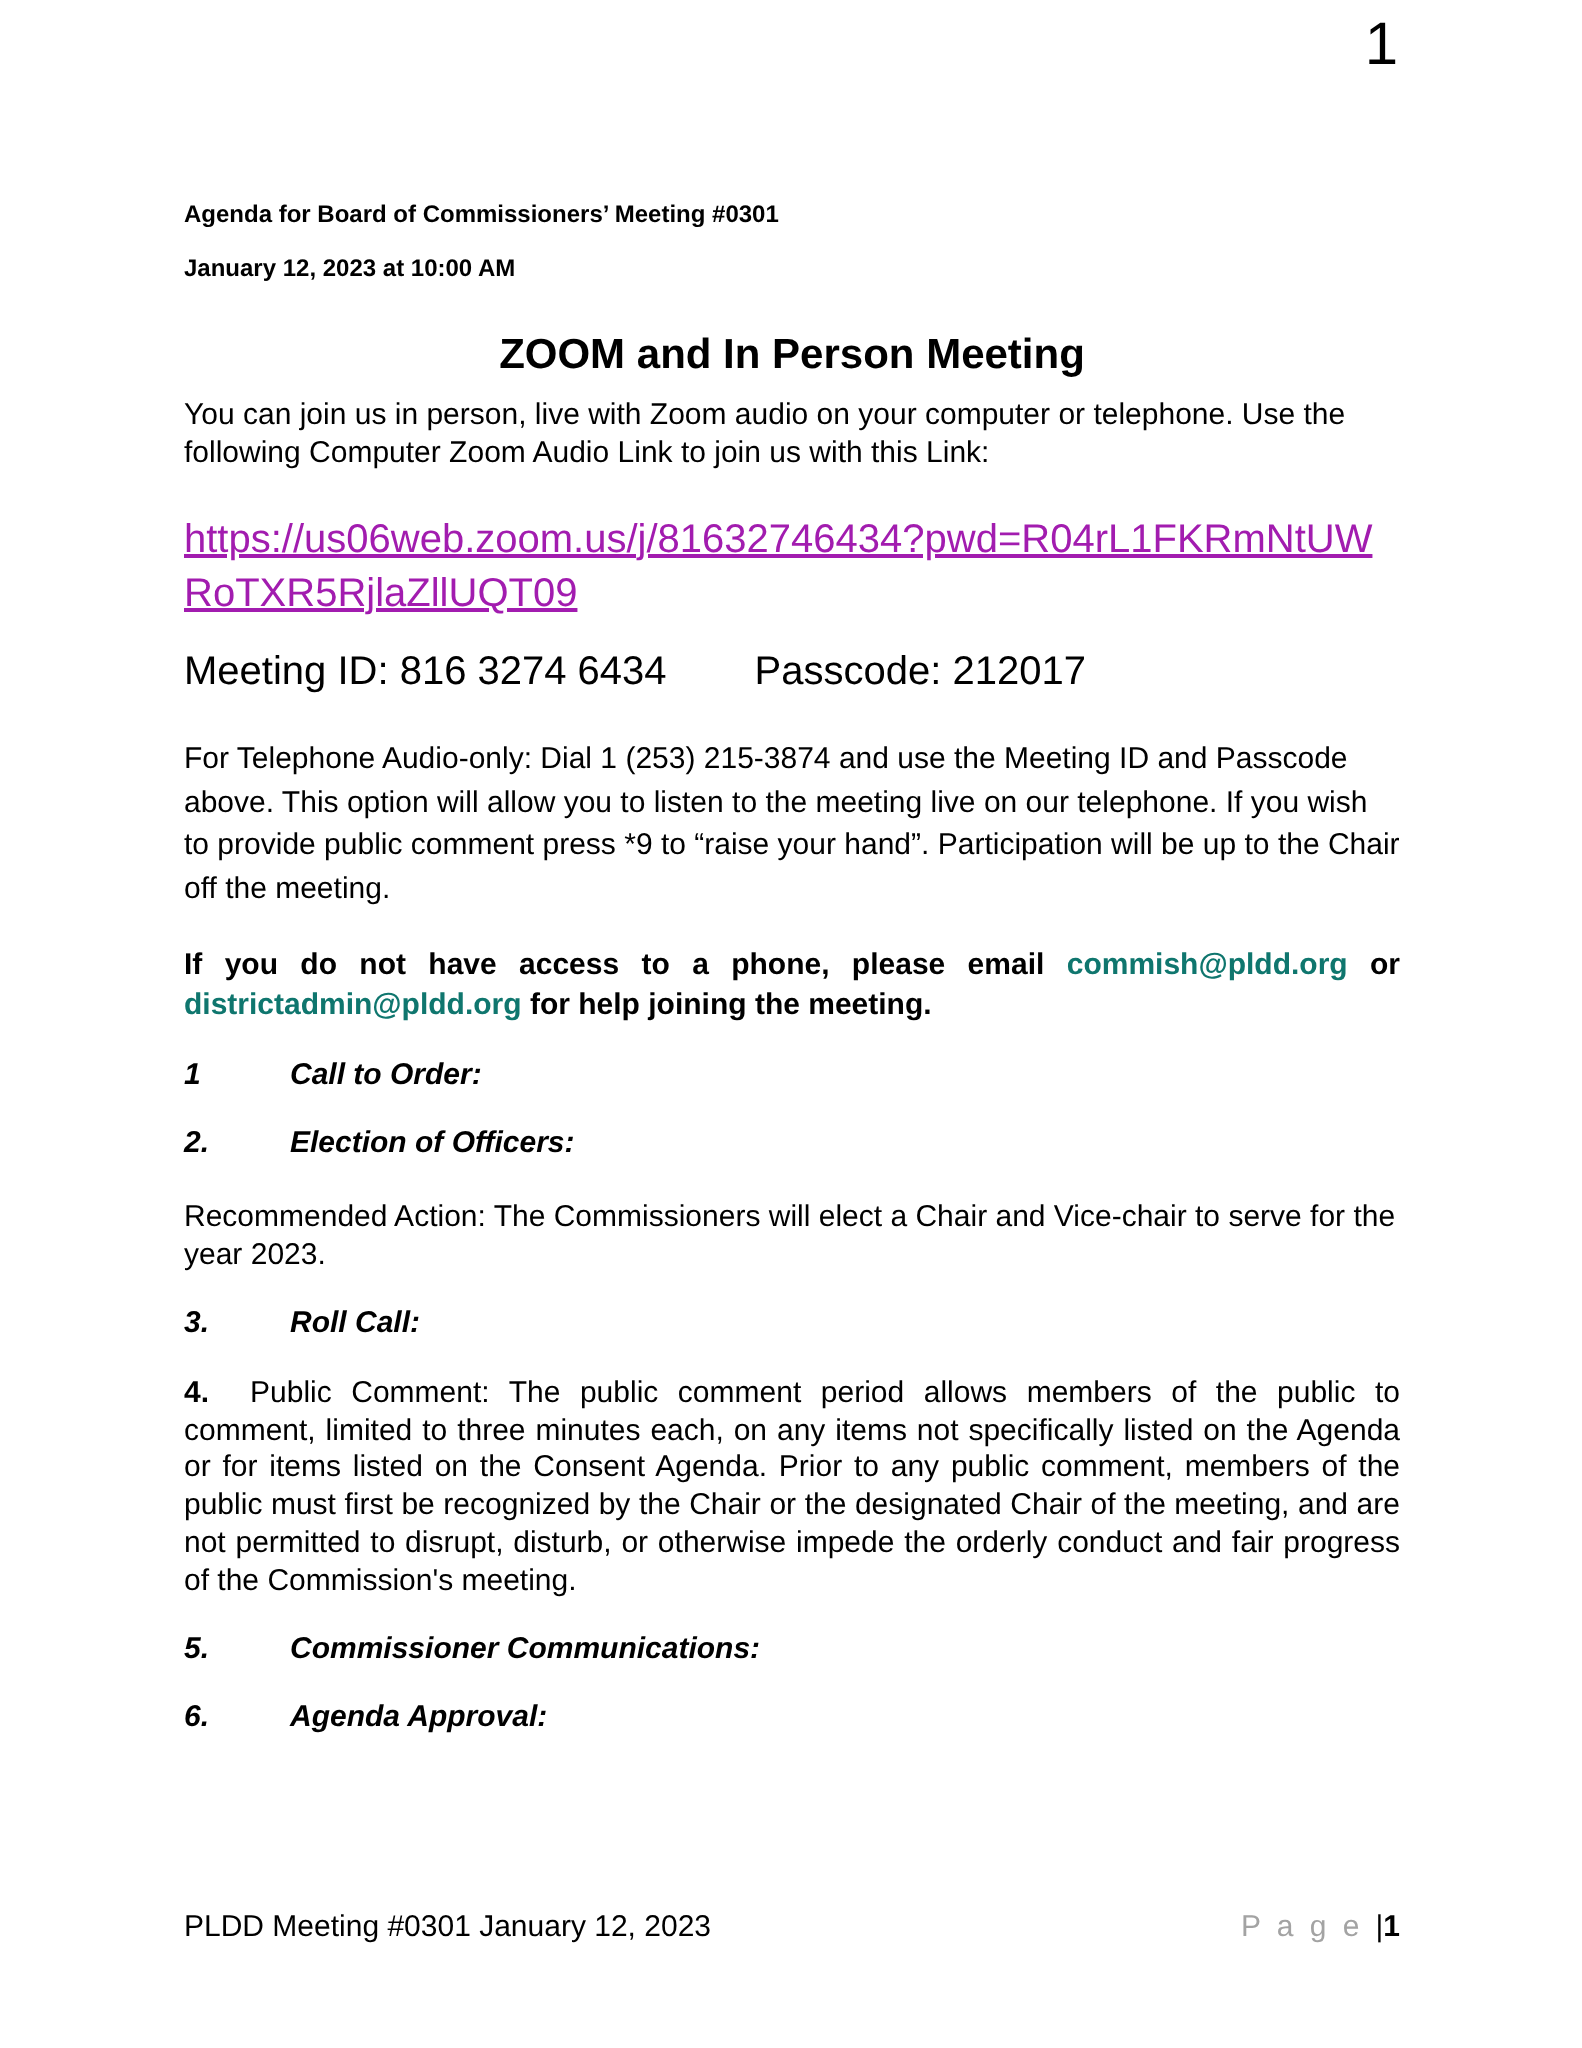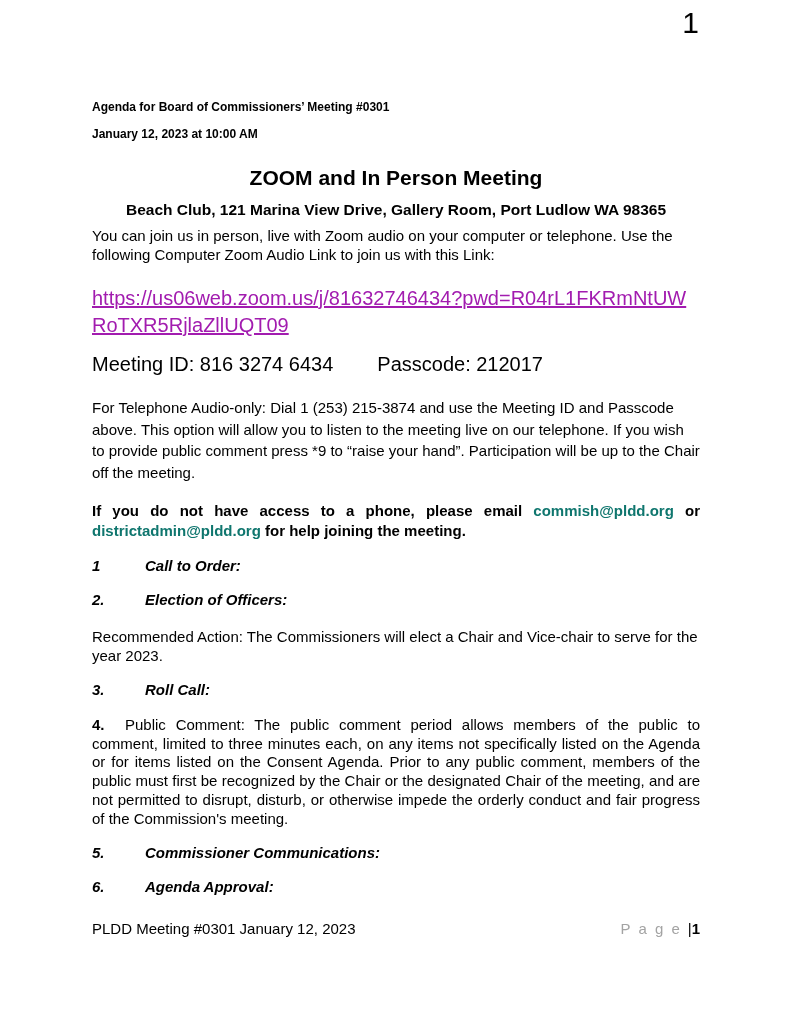--- a/index.html
+++ b/index.html
@@ -110,21 +110,21 @@
     margin: 17px 0 0 0;
   }
   .item-para .num4 {
     display: inline-block;
     width: 33px;
     font-weight: bold;
   }
   .footer {
     position: absolute;
     left: 92px;
-    top: 919px;
+    top: 954px;
     width: 608px;
     display: flex;
     justify-content: space-between;
     align-items: flex-start;
     font-size: 15px;
     line-height: 19px;
   }
   .footer .page-word {
     color: #a3a3a3;
     letter-spacing: 2px;
@@ -140,21 +140,20 @@
 
   <div class="corner-num">1</div>
 
   <div class="content">
 
     <div class="title-line">Agenda for Board of Commissioners’ Meeting #0301</div>
     <div class="title-line">January 12, 2023 at 10:00 AM</div>
 
     <div class="zoom-heading">ZOOM and In Person Meeting</div>
 
-    <div class="location-line">Beach Club, 121 Marina View Drive, Gallery Room, Port Ludlow WA 98365</div>
 
     <p class="body">You can join us in person, live with Zoom audio on your computer or telephone. Use the following Computer Zoom Audio Link to join us with this Link:</p>
 
     <a class="zoom-link">https://us06web.zoom.us/j/81632746434?pwd=R04rL1FKRmNtUWRoTXR5RjlaZllUQT09</a>
 
     <div class="meeting-line"><span>Meeting ID:</span> <span>816 3274 6434</span><span class="meeting-gap"></span><span>Passcode:</span> <span>212017</span></div>
 
     <p class="telephone"><span class="bold">For Telephone Audio-only</span><span>: Dial 1 (253) 215-3874 and use the Meeting ID and Passcode above. This option will allow you to listen to the meeting live on our telephone. </span><span class="bold">If you wish to provide public comment press *9 to “raise your hand”</span><span>. Participation will be up to the Chair off the meeting.</span></p>
 
     <p class="email-help"><span>If you do not have access to a phone, please email</span> <a class="email-link">commish@pldd.org</a> <span>or</span> <a class="email-link">districtadmin@pldd.org</a> <span>for help joining the meeting.</span></p>

